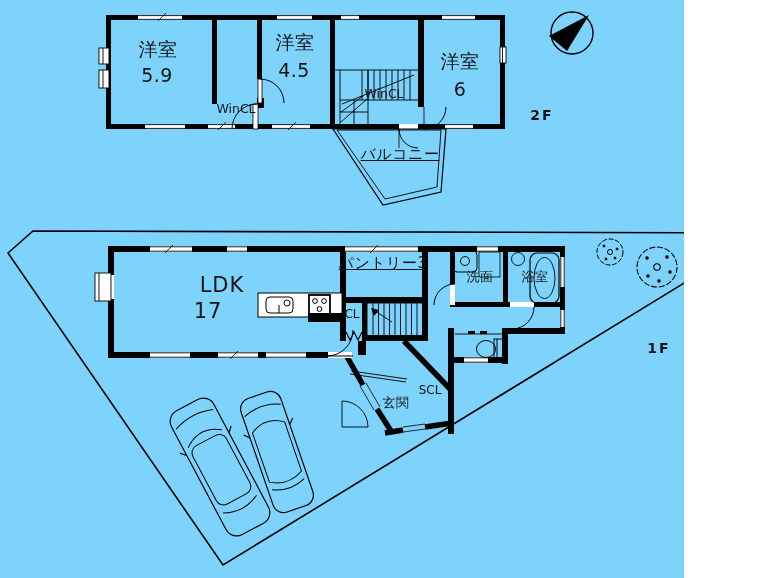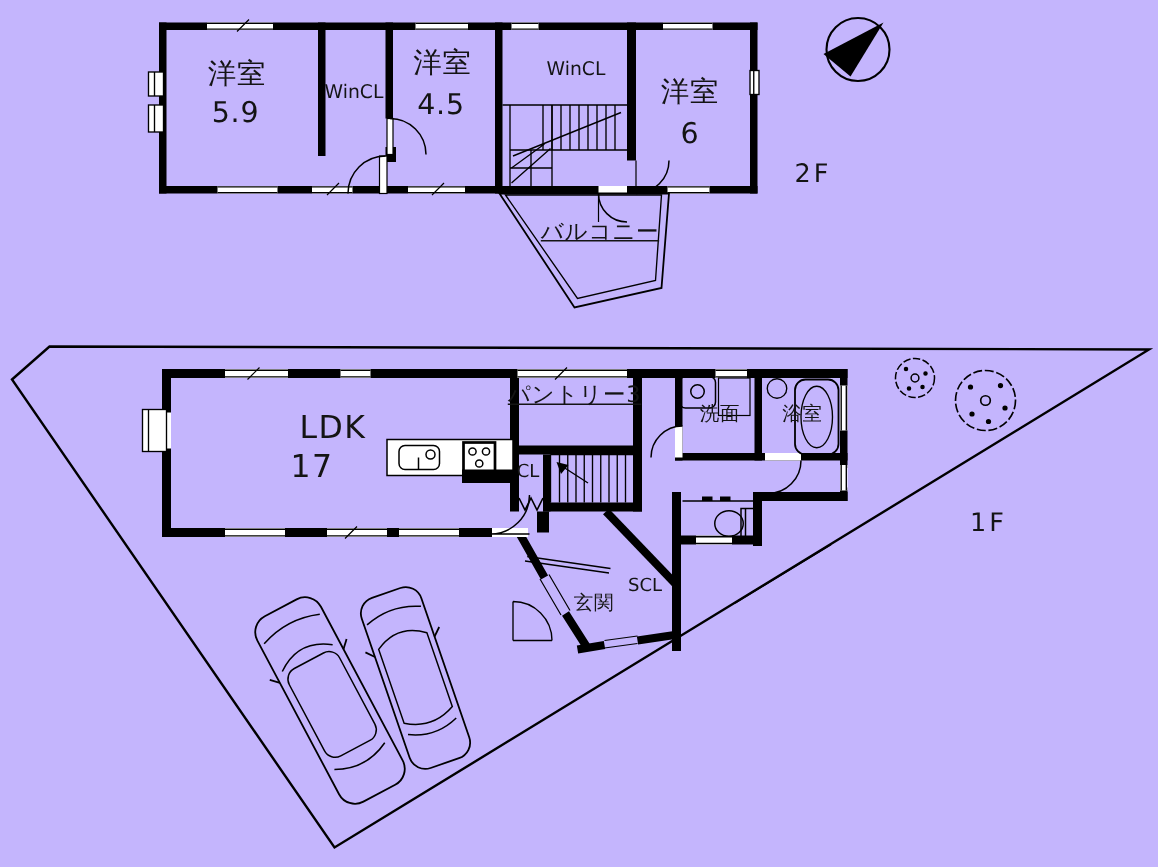--- a/index.html
+++ b/index.html
@@ -1,27 +1,27 @@
 <!DOCTYPE html>
 <html><head>
 <meta charset="utf-8">
 <style>
   html,body{margin:0;padding:0;background:#fff;}
-  #plan{position:relative;width:772px;height:578px;background:#c4b5fd;overflow:hidden;
+  #plan{position:relative;width:684px;height:578px;background:#7dd3fc;overflow:hidden;
         font-family:"DejaVu Sans","Liberation Sans",sans-serif;color:#111;}
   #plan svg{position:absolute;left:0;top:0;}
   .lbl{position:absolute;transform:translateX(-50%);white-space:nowrap;line-height:1;
        color:#141414;font-weight:500;letter-spacing:.5px;}
   .jp19{font-size:19px;}
   .jp17{font-size:13px;}
   .jp15{font-size:15px;text-decoration:underline;}
-  .fs12{font-size:12.5px;letter-spacing:0;}
+  .fs12{font-size:12.5px;letter-spacing:0;margin-top:48px;}
   .fs16{font-size:12px;letter-spacing:0;}
   .fs20{font-size:21px;letter-spacing:1px;}
-  .flr{font-size:17px;letter-spacing:2px;}
+  .flr{font-size:14px;letter-spacing:2px;font-weight:bold;}
 </style>
 </head>
 <body>
 
 <div id="plan">
 <svg width="772" height="578" viewBox="0 0 772 578">
 
   <g fill="none" stroke="#000" stroke-width="1.6">
     <polygon points="8,253 33,231 766,233 223,565"></polygon>
   </g>

